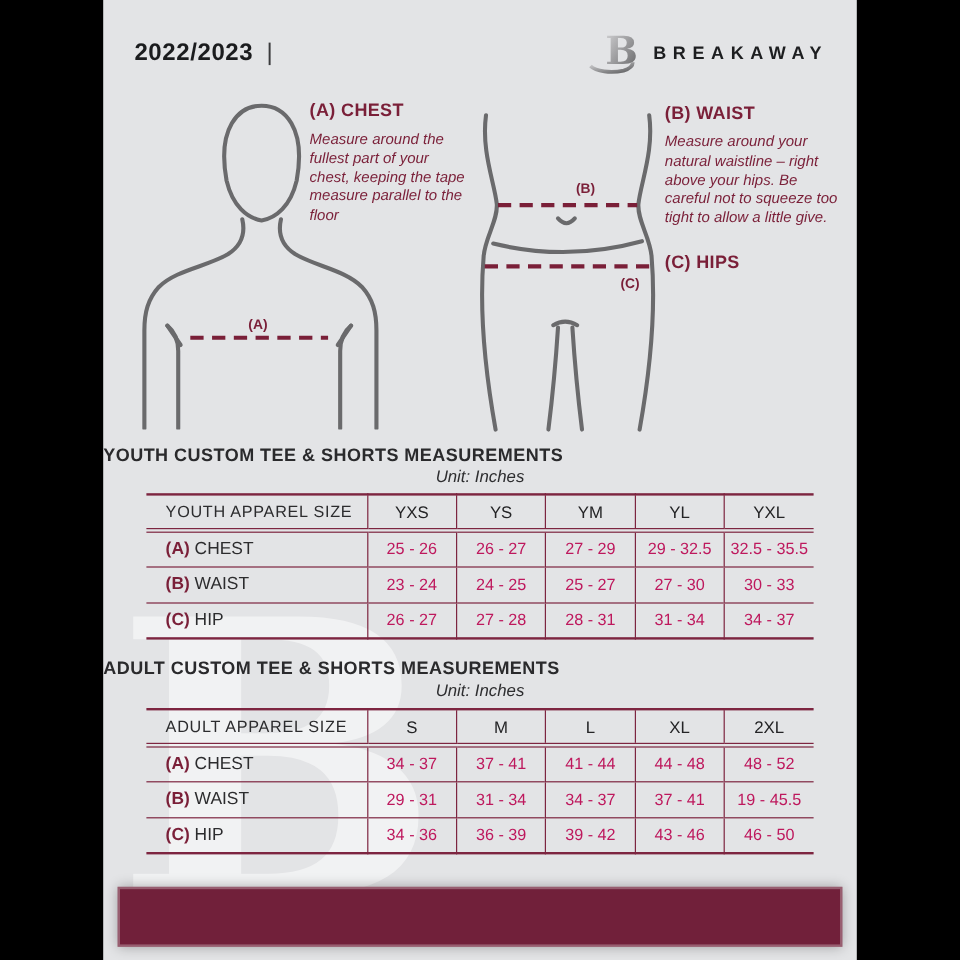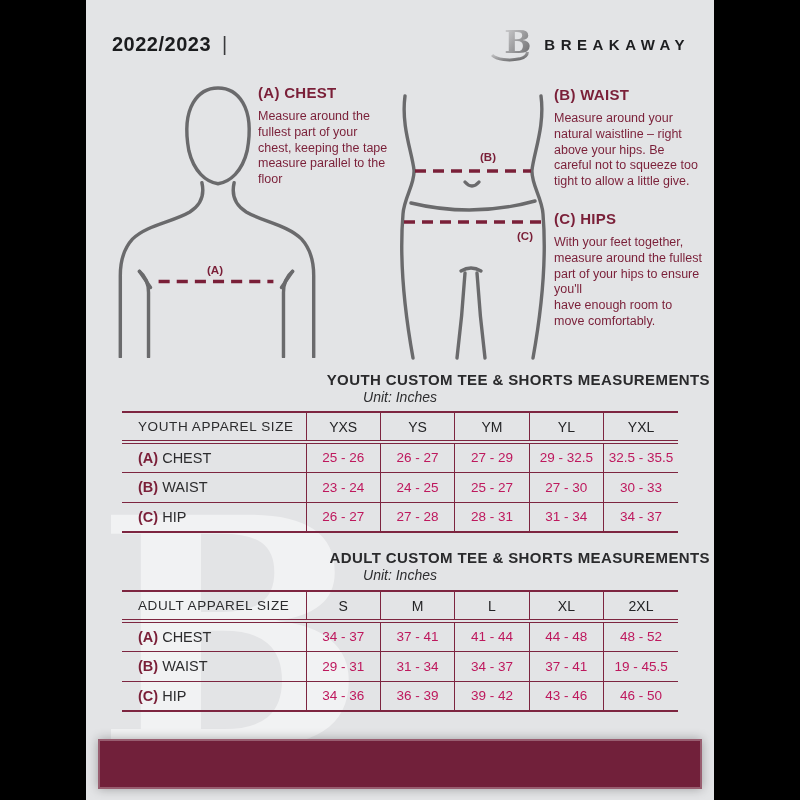--- a/index.html
+++ b/index.html
@@ -22,31 +22,31 @@
          display:flex; align-items:center; justify-content:space-between; }
   .hdr-left { display:flex; align-items:center; gap:11px;
               font-weight:bold; font-size:20px; letter-spacing:0.5px; color:#1b1c1e; }
   .hdr-sep { font-weight:normal; font-size:20px; color:#3a3a3c; }
   .hdr-right { display:flex; align-items:center; gap:9px; }
   .brand { font-weight:bold; font-size:15px; letter-spacing:5.5px; color:#1d1e20; }
 
   
   .guide { position:absolute; color:#7a1f38; }
   .guide h3 { font-size:15px; font-weight:bold; letter-spacing:0.3px; margin-bottom:8px; }
-  .guide p  { font-size:12.5px; line-height:1.26; white-space:pre-line; }
+  .guide p  { font-style:italic; font-size:12.5px; line-height:1.26; white-space:pre-line; }
   .g-chest { left:172px; top:84px;  width:134px; }
   .g-waist { left:468px; top:86px;  width:146px; }
   .g-hips  { left:468px; top:210px; width:150px; }
 
   .fig { position:absolute; }
   .fig-upper { left:28px;  top:78px;  }
   .fig-lower { left:302px; top:94px;  }
 
   
-  .sec-title { position:absolute; left:0; right:4px; text-align:right;
+  .sec-title { position:absolute; left:0; right:4px; text-align:left;
                font-size:15px; font-weight:bold; letter-spacing:0.4px; color:#2a2a2c; }
   .sec-unit  { position:absolute; left:0; right:0; text-align:center;
                font-size:14px; font-style:italic; color:#2e2e30; }
 
   
   .size-table { position:absolute; left:36px; width:556px;
                 border-collapse:collapse; table-layout:fixed;
                 border-top:2.5px solid #7d2540; border-bottom:2.5px solid #7d2540; }
   .size-table th, .size-table td { height:30px; vertical-align:middle; }
   .size-table thead th { border-bottom:4px double #7d2540; }
@@ -137,22 +137,20 @@
       <div class="guide g-chest">
         <h3>(A) CHEST</h3>
         <p>Measure around the fullest part of your chest, keeping the tape measure parallel to the floor</p>
       </div>
       <div class="guide g-waist">
         <h3>(B) WAIST</h3>
         <p>Measure around your natural waistline – right above your hips. Be careful not to squeeze too tight to allow a little give.</p>
       </div>
       <div class="guide g-hips">
         <h3>(C) HIPS</h3>
-        <p>With your feet together, measure around the fullest part of your hips to ensure you'll
-have enough room to move comfortably.</p>
       </div>
 
       <div class="sec-title" style="top:371px">YOUTH CUSTOM TEE &amp; SHORTS MEASUREMENTS</div>
       <div class="sec-unit" style="top:389px">Unit: Inches</div>
 
       <table class="size-table" style="top:411px">
         <colgroup>
             <col style="width:184px">
             <col>
             <col>

